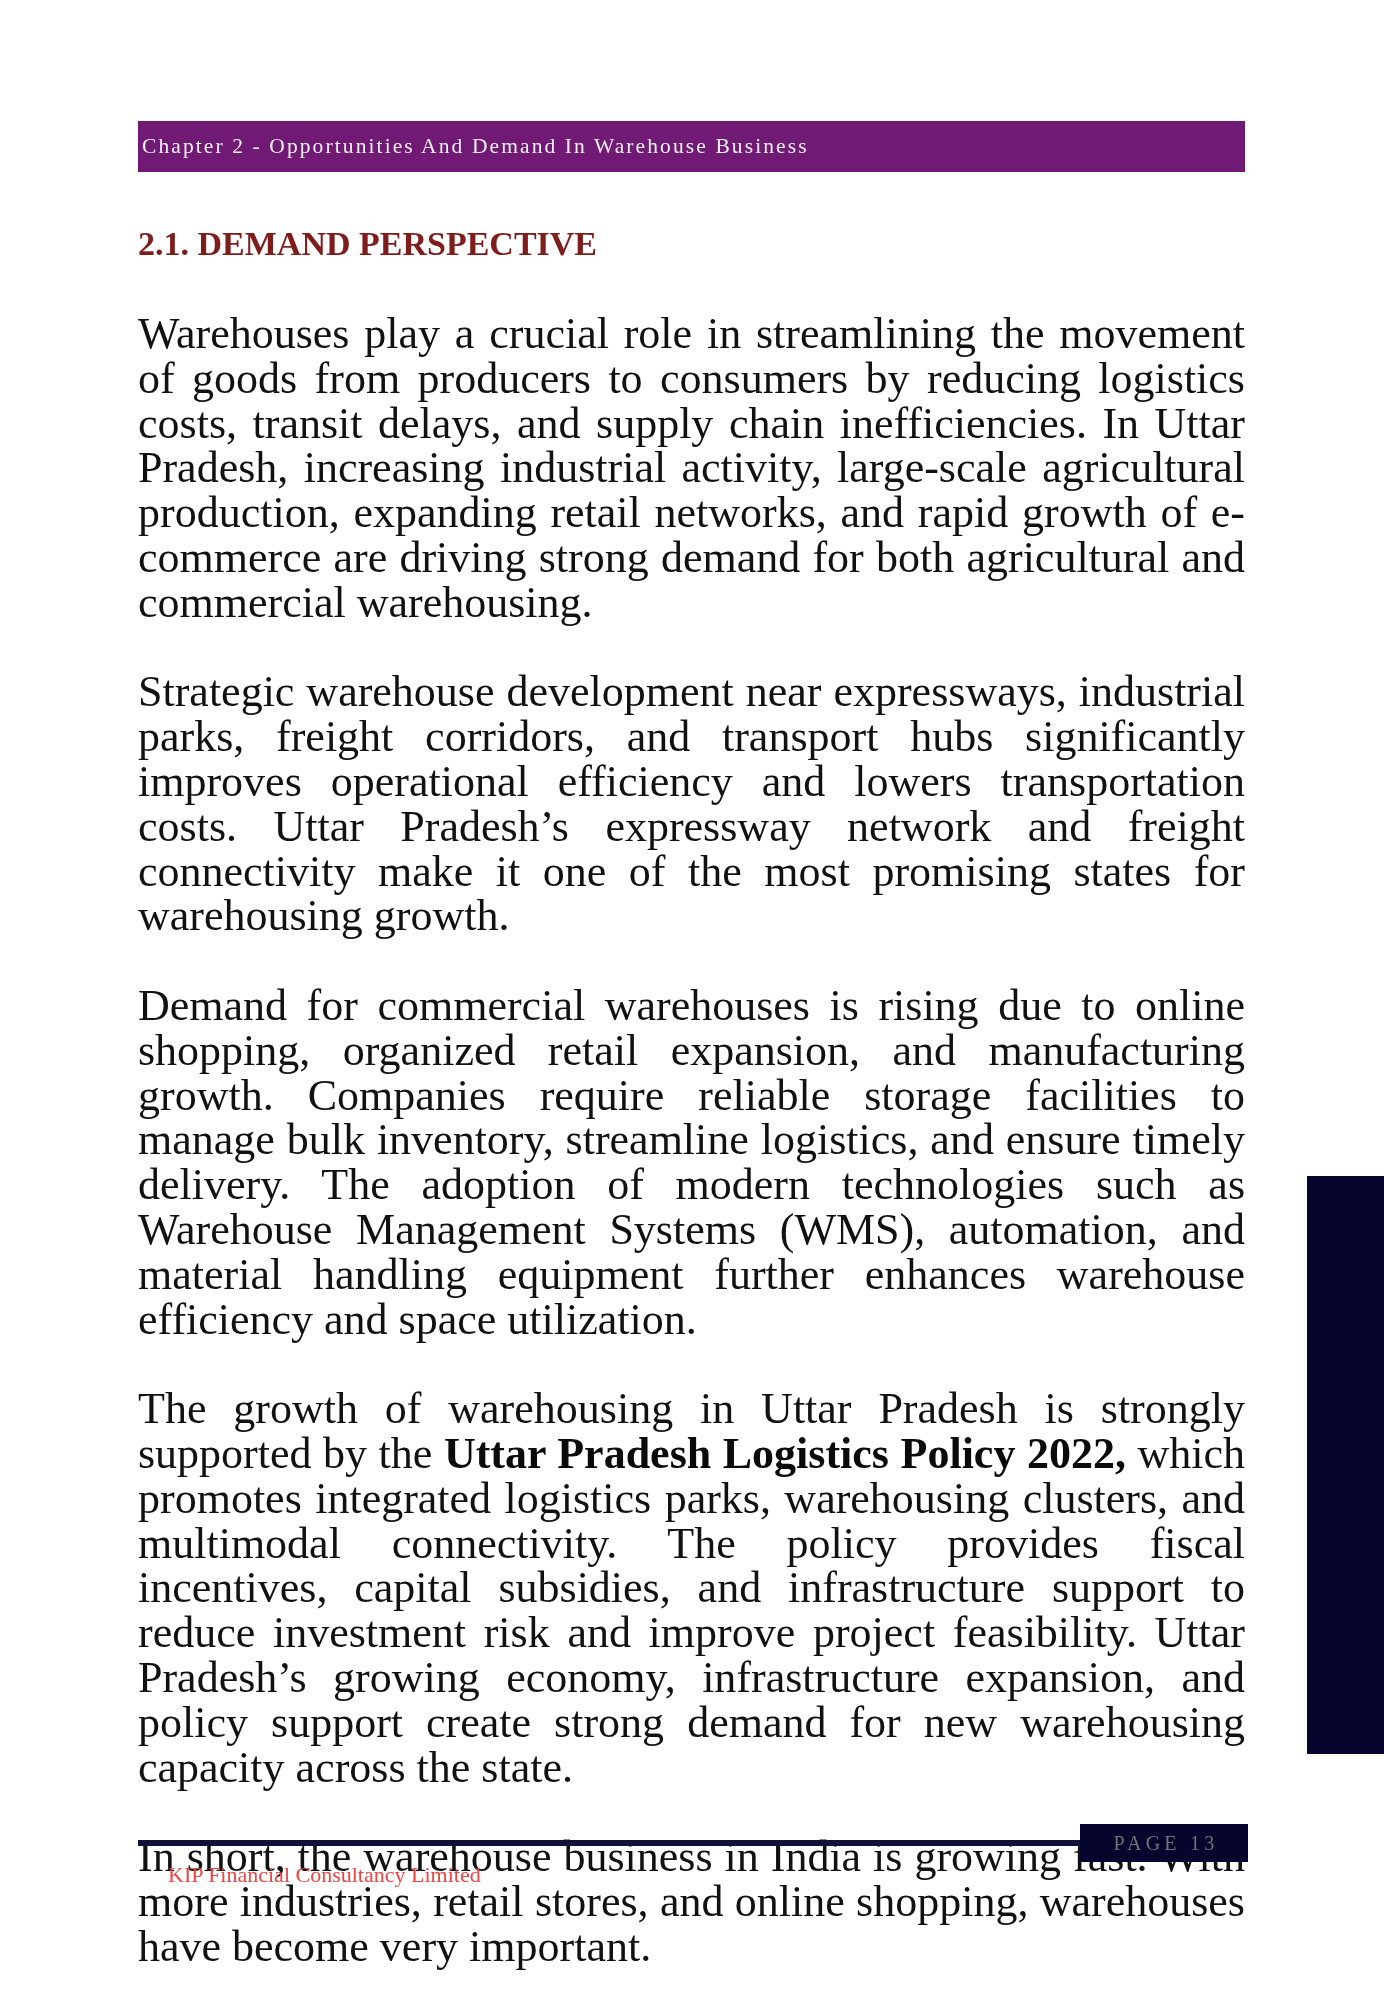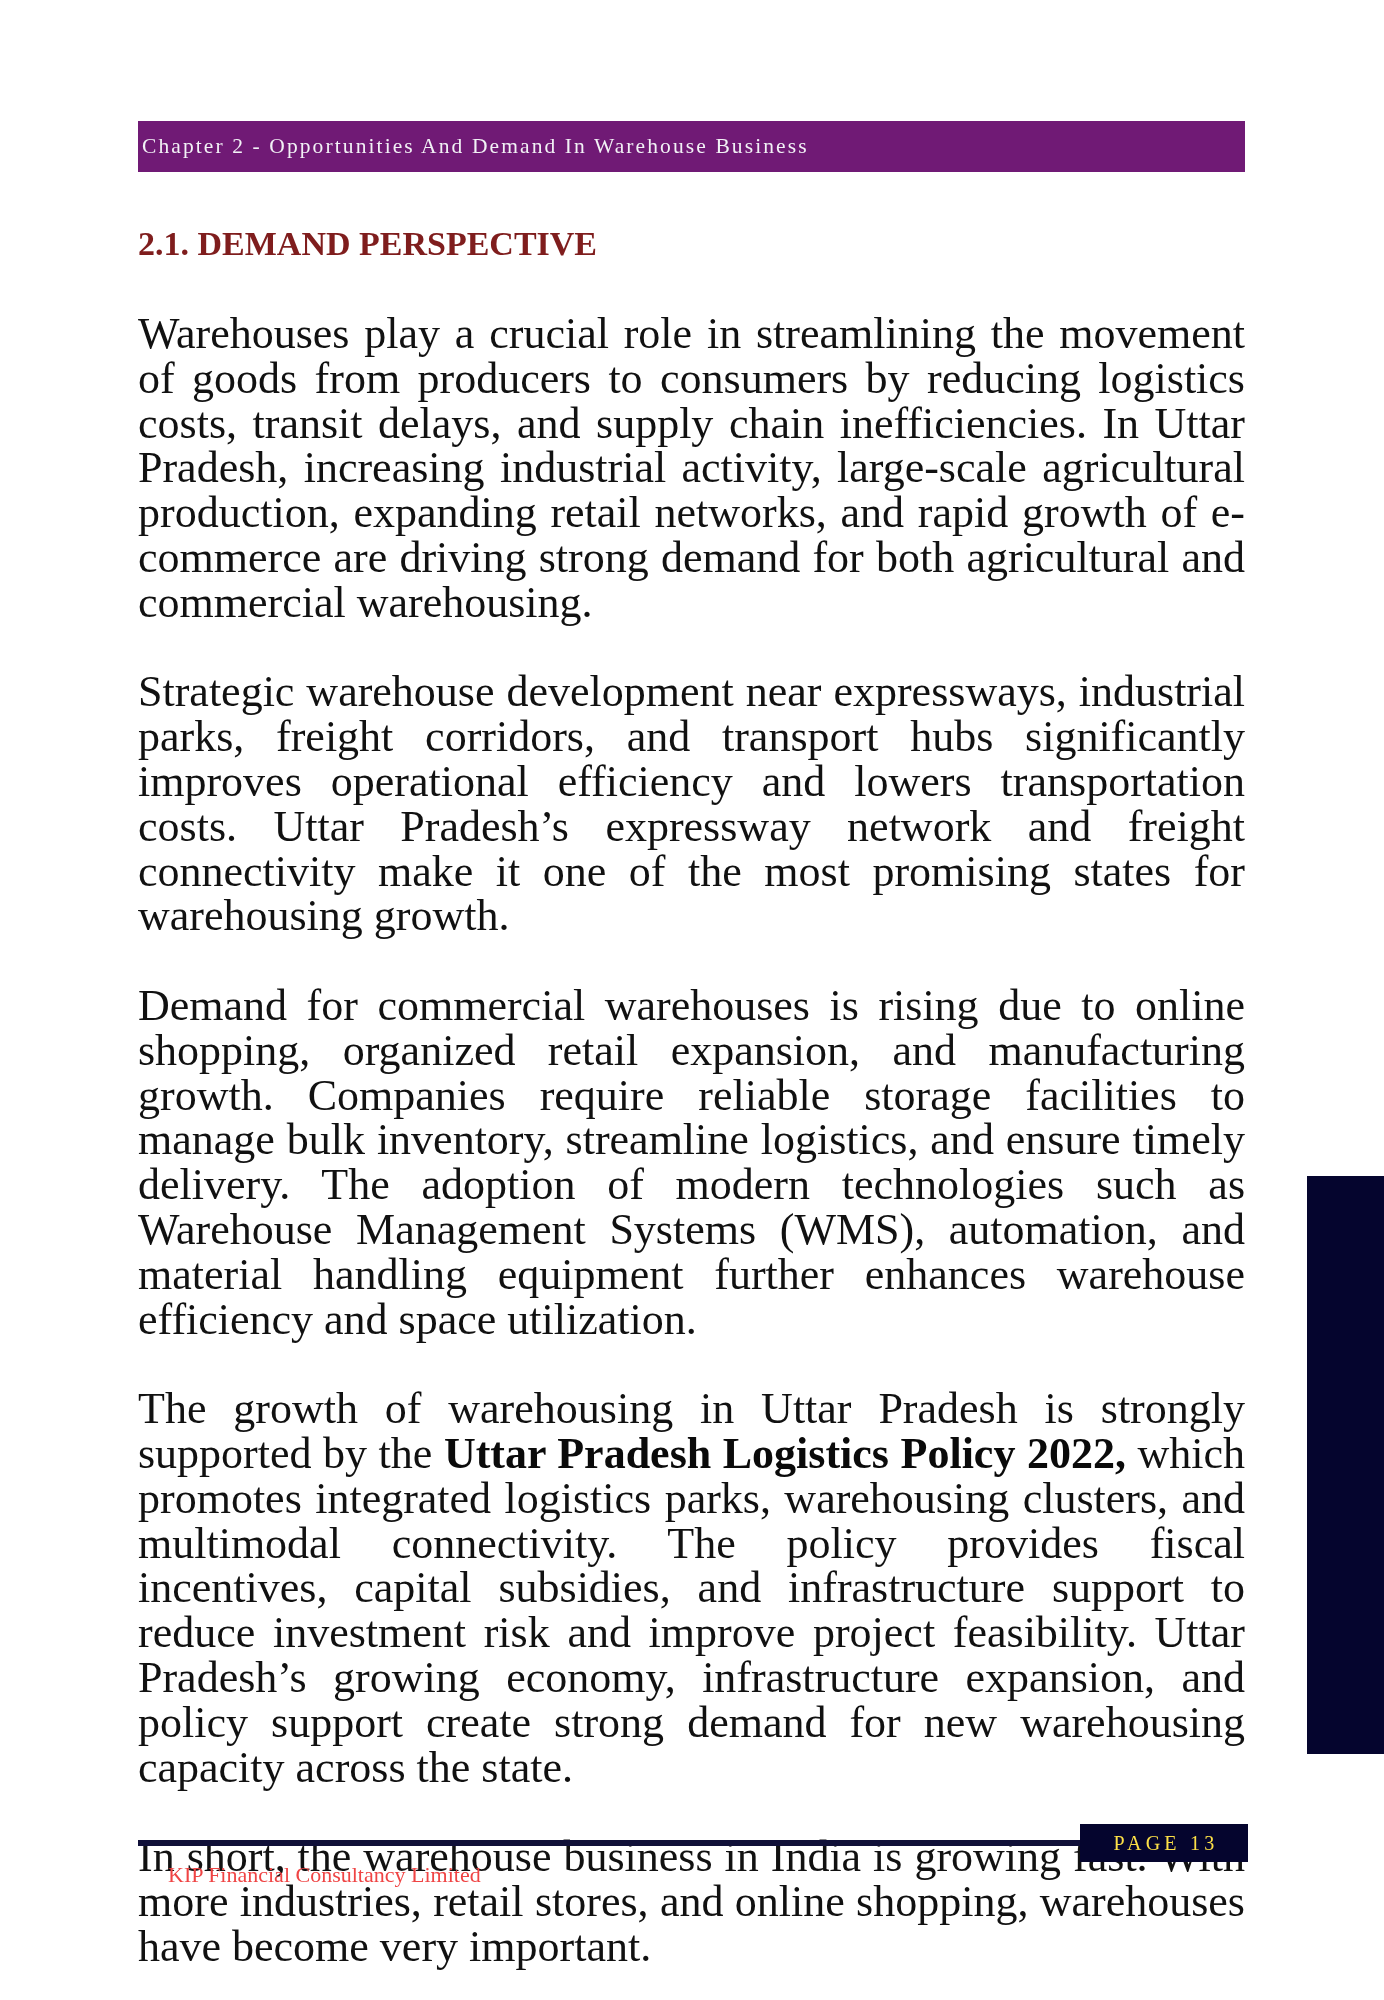--- a/index.html
+++ b/index.html
@@ -85,21 +85,21 @@
       width: 168px;
       height: 38px;
       background: #05052e;
       display: flex;
       align-items: center;
       justify-content: center;
     }
     .page-label {
       font-size: 20px;
       letter-spacing: 4.2px;
-      color: #fde047;
+      color: #737373;
       white-space: nowrap;
       padding-left: 4px;
     }
     .company-name {
       position: absolute;
       left: 168px;
       top: 1862px;
       font-size: 22px;
       line-height: 26px;
       color: #ef4444;

